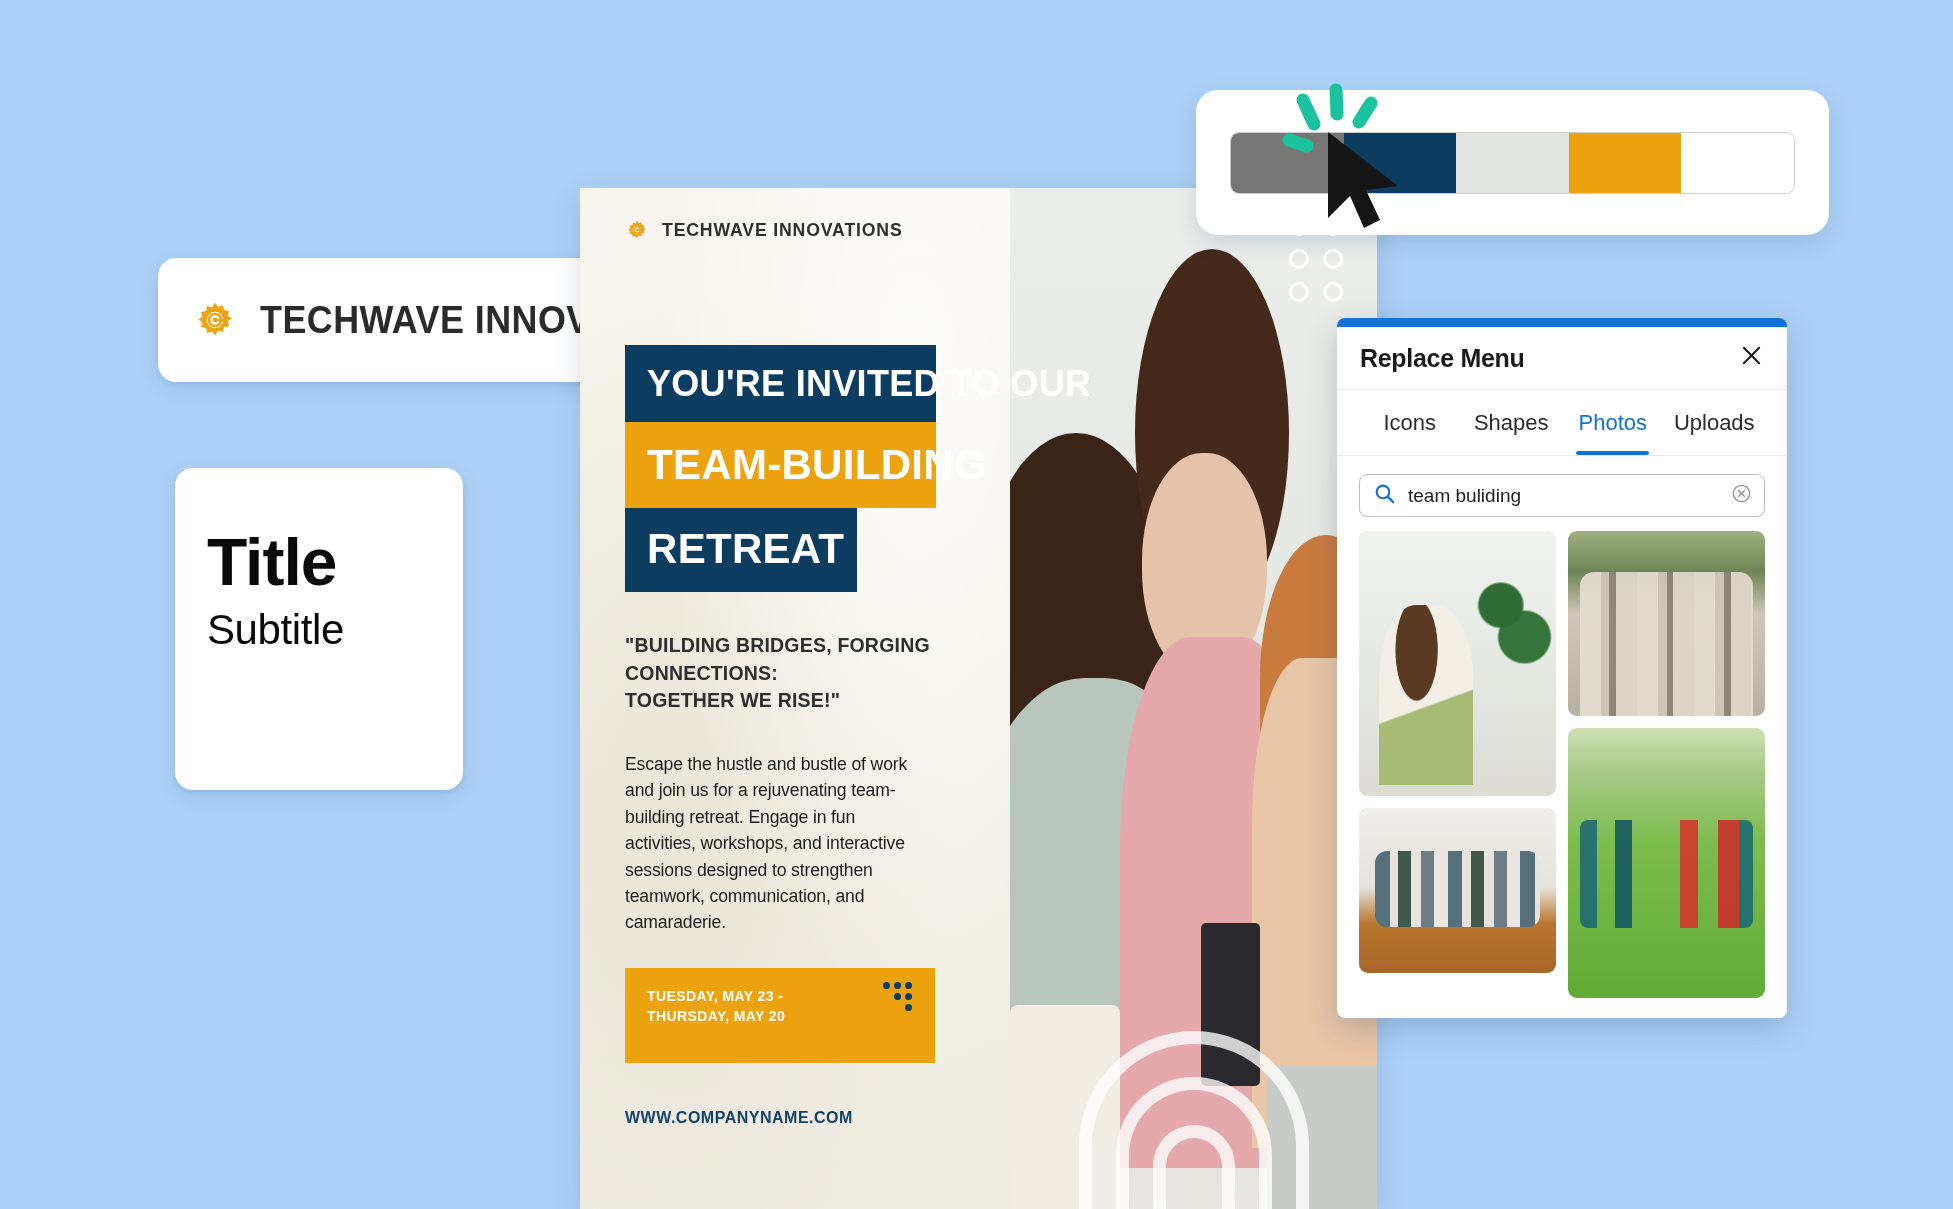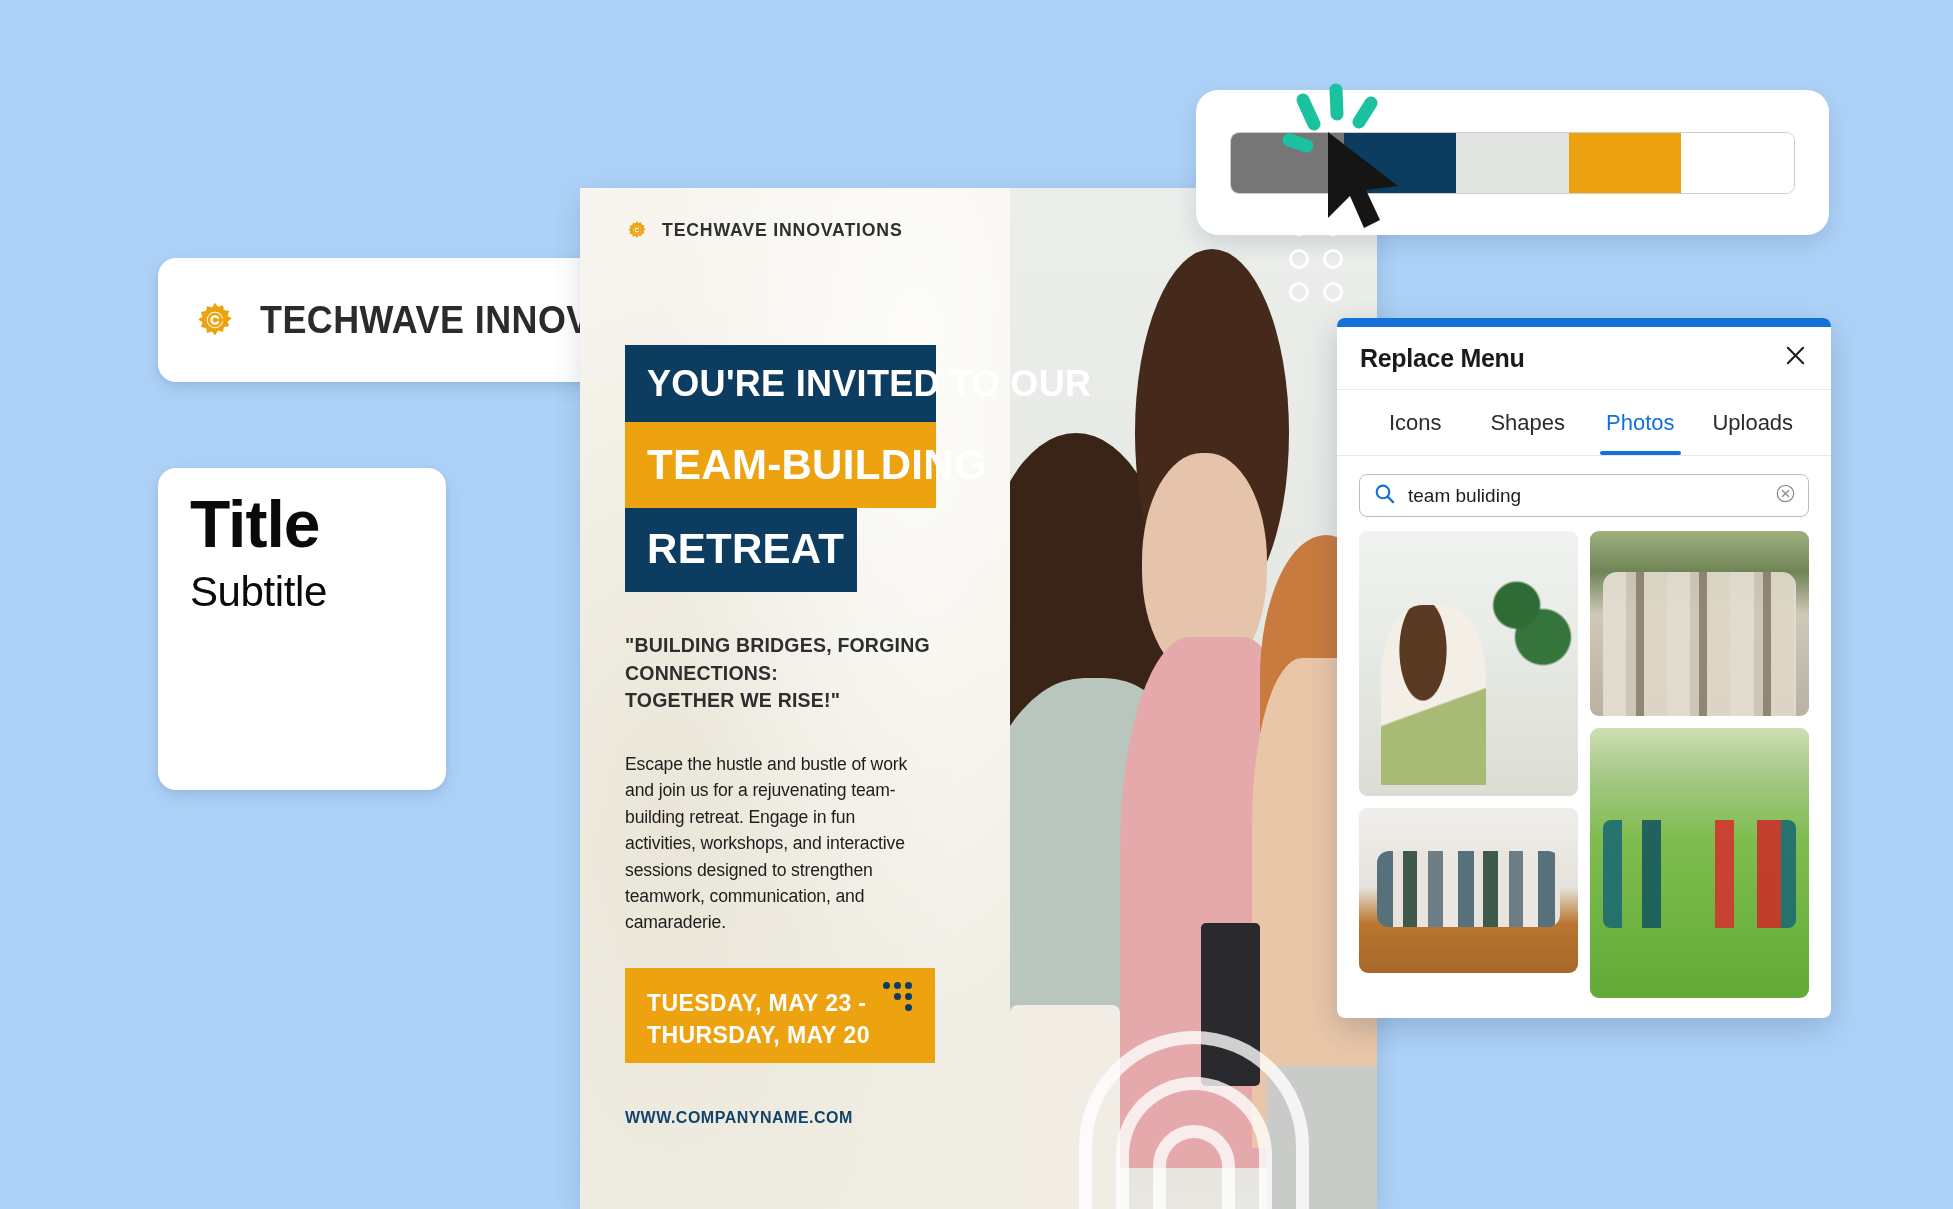--- a/index.html
+++ b/index.html
@@ -21,22 +21,22 @@
     left: 158px; top: 258px; width: 456px; height: 124px;
     display: flex; align-items: center; padding-left: 34px; gap: 22px;
   }
   #logo-card .logo-text {
     font-family: "Liberation Sans Narrow", "Liberation Sans", sans-serif;
     font-weight: 700; font-size: 39px; letter-spacing: 0.5px;
     color: #2b2b2b; transform: scaleX(0.92); transform-origin: left center;
     white-space: nowrap;
   }
   #type-card {
-    left: 158px; top: 468px; width: 288px; height: 322px;
-    padding: 22px 0 0 32px;
+    left: 175px; top: 468px; width: 288px; height: 322px;
+    padding: 60px 0 0 32px;
   }
   #type-card .t-title { font-size: 66px; font-weight: 700; color: #0a0a0a; line-height: 1.05; letter-spacing: -1px;}
   #type-card .t-sub   { font-size: 42px; font-weight: 400; color: #0a0a0a; line-height: 1.1; margin-top: 10px; letter-spacing: -0.4px;}
   #type-card .t-para  { font-size: 32px; font-weight: 400; color: #111; margin-top: 44px; letter-spacing: -0.2px;}
 
   
   .gear { position: relative; flex: 0 0 auto; }
   .gear svg { display: block; }
 
   
@@ -86,21 +86,21 @@
     position:relative; z-index:2; margin-top:36px; width: 305px;
     font-size:17.6px; line-height:1.50; color:#1d1d1d; letter-spacing:-0.15px;
   }
 
   .date-box {
     position:relative; z-index:2; margin-top:32px; width:310px; height:95px;
     background:#eda210; padding:19px 0 0 22px;
   }
   .date-box .dl {
     font-family:"Liberation Sans Narrow","Liberation Sans",sans-serif;
-    font-weight:700; font-size:23px; color:#fff; line-height:1.42; letter-spacing:0.4px; white-space:nowrap;
+    font-weight:700; font-size:14px; color:#fff; line-height:1.42; letter-spacing:0.4px; white-space:nowrap;
   }
   .dots-tri { position:absolute; right:16px; top:14px; width:36px; height:36px; }
   .dots-tri i { position:absolute; width:7px; height:7px; border-radius:50%; background:#0d3c61; display:block;}
 
   .addr-row { position:relative; z-index:2; margin-top:26px; display:flex; gap:12px; align-items:flex-start;}
   .addr-row .al {
     font-family:"Liberation Sans Narrow","Liberation Sans",sans-serif;
     font-weight:700; font-size:16px; color:#12436b; line-height:1.52; letter-spacing:0.45px; white-space:nowrap;
   }
   .contact { position:relative; z-index:2; margin-top:42px; }
@@ -137,21 +137,21 @@
   #swatch-strip {
     width:565px; height:62px; display:flex; border-radius:9px; overflow:hidden;
     border:1px solid #cdcdcd;
   }
   #swatch-strip .sw { flex:1 1 0; height:100%; position:relative; }
   .cursor-arrow { position:absolute; left:1320px; top:128px; width:90px; height:110px; z-index:40; }
   .click-burst { position:absolute; left:1281px; top:78px; width:110px; height:90px; z-index:39; }
 
   
   #replace-menu {
-    position:absolute; left:1337px; top:318px; width:494px; height:700px;
+    position:absolute; left:1337px; top:318px; width:450px; height:700px;
     background:#fff; border-radius:8px; overflow:hidden;
     box-shadow:0 10px 30px rgba(25,50,90,0.22);
     display:flex; flex-direction:column;
   }
   #rm-accent { height:9px; background:#1271d6; flex:0 0 auto; }
   #rm-header { height:63px; flex:0 0 auto; display:flex; align-items:center;
                justify-content:space-between; padding:0 24px 0 23px; border-bottom:1px solid #e8e8e8;}
   #rm-header .title { font-size:25px; font-weight:700; color:#1b1b1b; letter-spacing:-0.3px;}
   #rm-close { font-size:27px; line-height:1; color:#1b1b1b; cursor:pointer; font-weight:400;}
   #rm-tabs { height:66px; flex:0 0 auto; display:flex; align-items:stretch;

